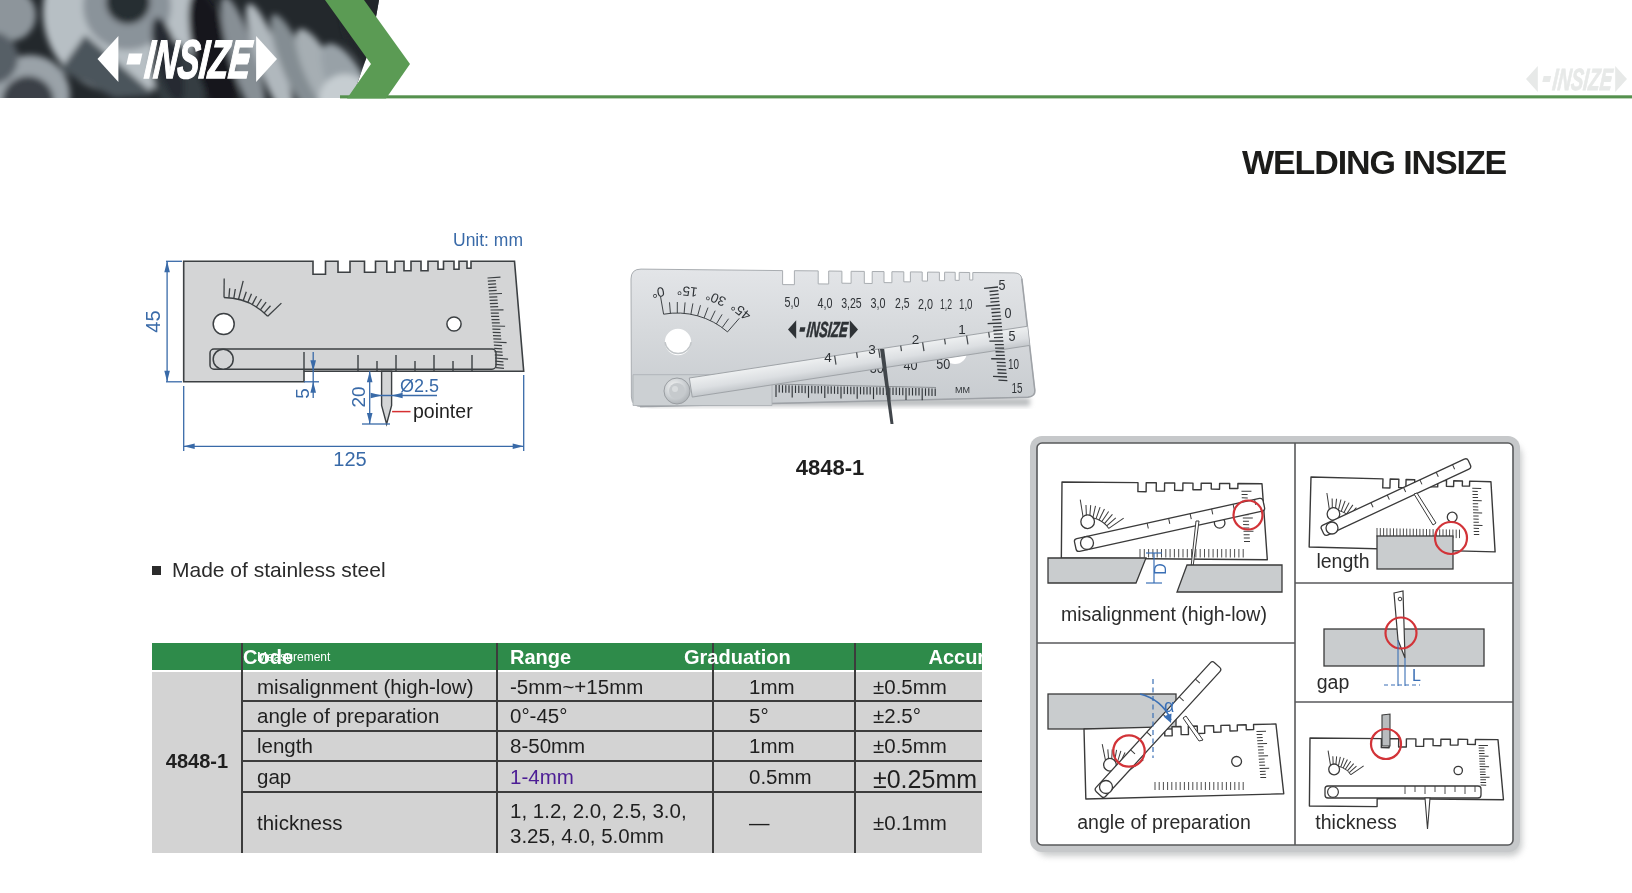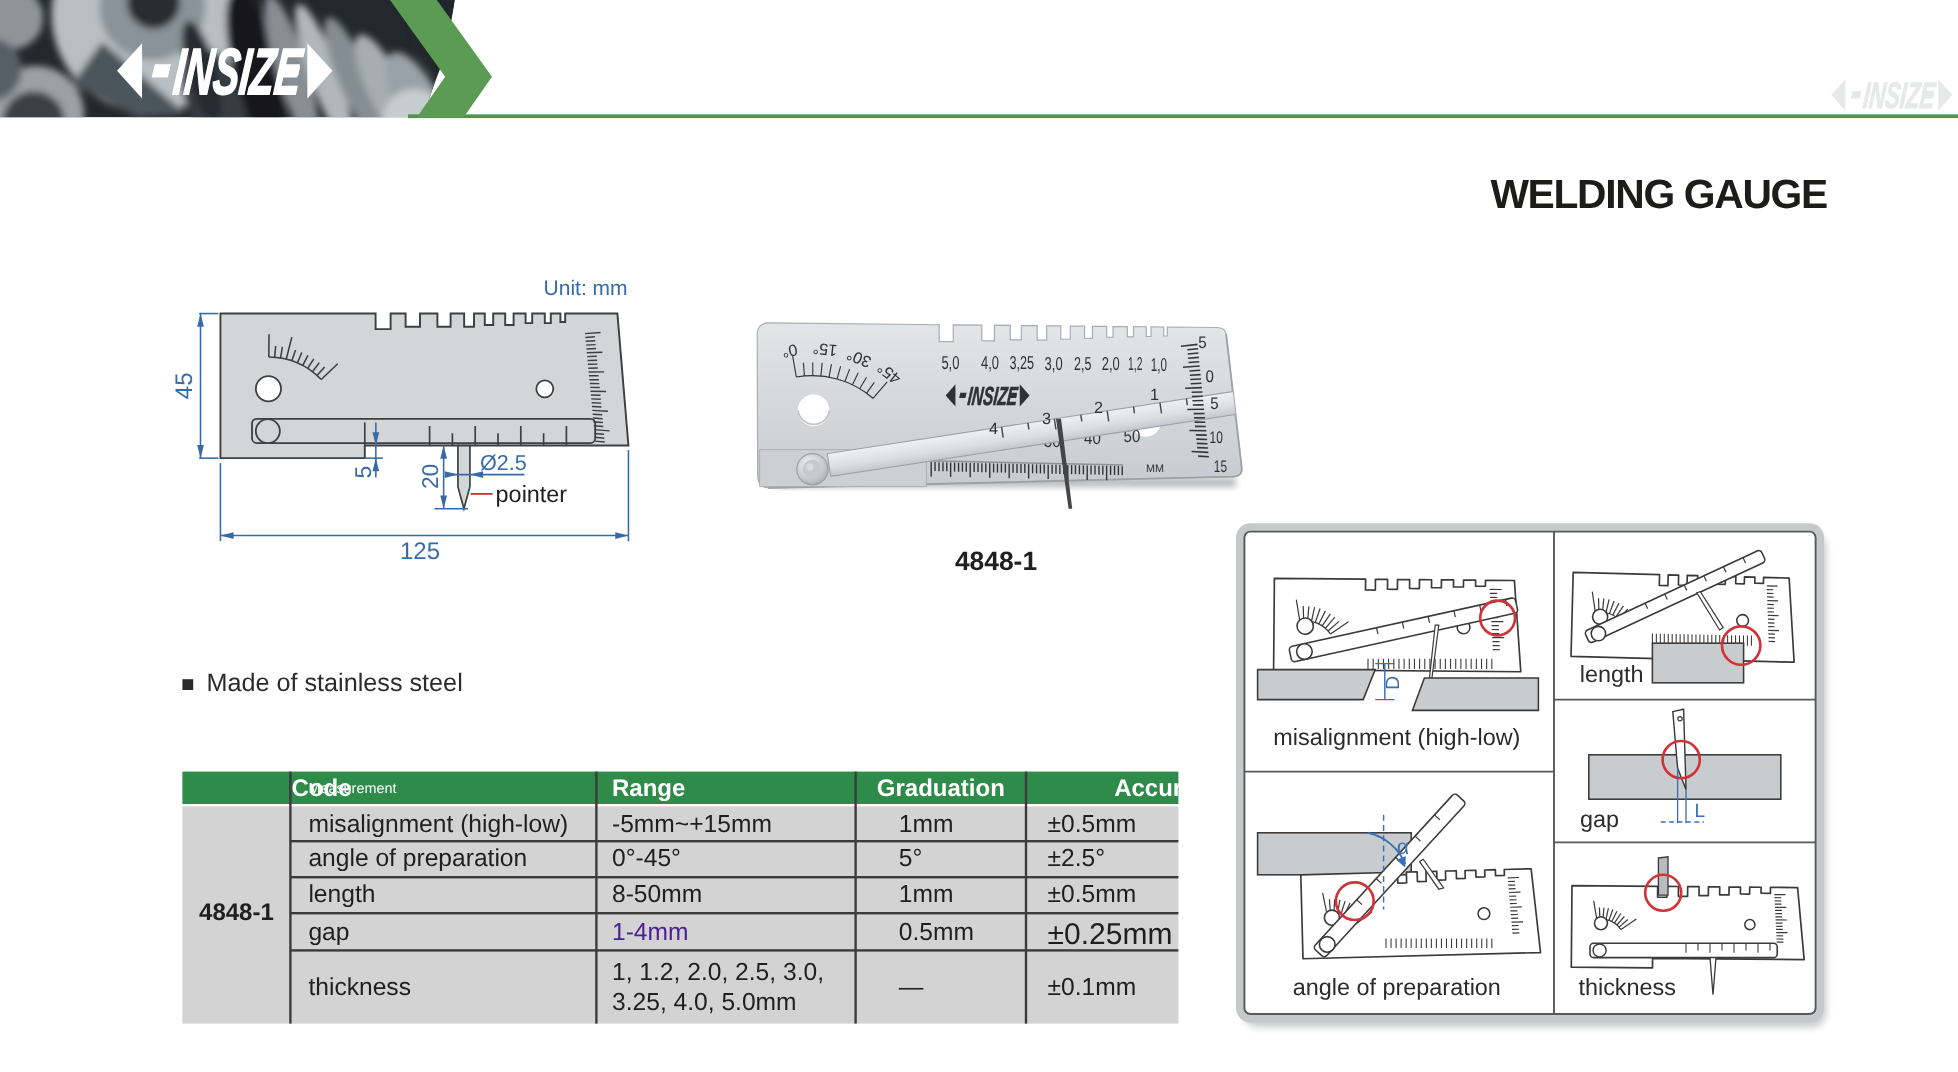--- a/index.html
+++ b/index.html
@@ -51,21 +51,21 @@
       <g fill="#e7e9e8">
         <polygon points="1526.0,79.0 1537.8,66.0 1537.8,92.0"></polygon>
         <polygon points="1542.3,82.1 1543.7,75.9 1551.2,75.9 1549.8,82.1"></polygon>
         <polygon points="1602.9,82.1 1604.3,75.9 1611.8,75.9 1610.4,82.1"></polygon>
         <polygon points="1627.0,79.0 1615.2,66.0 1615.2,92.0"></polygon>
         <g transform="translate(1551.8,89.9) skewX(-6)">
           <text x="0" y="0" textLength="59.5" lengthAdjust="spacingAndGlyphs" font-family="Liberation Sans, sans-serif" font-weight="bold" font-style="italic" font-size="30.7" stroke="#e7e9e8" stroke-width="0.83">INSIZE</text>
         </g>
       </g>
     </svg>
-<div style="position:absolute;left:1242px;top:143px;width:280px;font-size:34px;font-weight:bold;color:#1c1c1a;letter-spacing:-1.1px;white-space:nowrap">WELDING GAUGE</div>
+<div style="position:absolute;left:1242px;top:143px;width:280px;font-size:34px;font-weight:bold;color:#1c1c1a;letter-spacing:-1.1px;white-space:nowrap">WELDING INSIZE</div>
 <svg style="position:absolute;left:130px;top:220px" width="440" height="260" viewBox="130 220 440 260">
       <path d="M183.7,261.3 L313,261.3 L313,274.3 L325.5,274.3 L325.5,261.3 L338,261.3 L338,272.3 L350,272.3 L350,261.3 L364.5,261.3 L364.5,272.3 L375.5,272.3 L375.5,261.3 L386.8,261.3 L386.8,272.3 L395,272.3 L395,261.3 L404,261.3 L404,270.8 L411,270.8 L411,261.3 L421,261.3 L421,270.8 L428,270.8 L428,261.3 L438,261.3 L438,269.3 L443.5,269.3 L443.5,261.3 L454,261.3 L454,269.3 L459,269.3 L459,261.3 L467,261.3 L467,268.3 L471,268.3 L471,261.3 L514.5,261.3 L523.7,371.3 L304,371.3 L304,381.8 L183.7,381.8 Z" fill="#d4d5d6" stroke="#3c4043" stroke-width="1.6" stroke-linejoin="miter"></path>
       <rect x="210" y="349" width="286" height="20.2" rx="4" fill="#d4d5d6" stroke="#3c4043" stroke-width="1.5"></rect>
       <circle cx="223.7" cy="324" r="10.5" fill="#fff" stroke="#3c4043" stroke-width="1.5"></circle>
       <circle cx="454" cy="324" r="7.1" fill="#fff" stroke="#3c4043" stroke-width="1.5"></circle>
       <circle cx="223.2" cy="359.2" r="10" fill="#d4d5d6" stroke="#3c4043" stroke-width="1.5"></circle>
       <path d="M224.0,297.5 A61.5,61.5 0 0 1 267.7,316.3" fill="none" stroke="#3c4043" stroke-width="1.3"></path>
       <line x1="224.0" y1="297.5" x2="224.2" y2="278.5" stroke="#3c4043" stroke-width="1.3"></line>
       <line x1="228.9" y1="297.7" x2="229.7" y2="288.3" stroke="#3c4043" stroke-width="1.3"></line>
       <line x1="233.8" y1="298.4" x2="235.3" y2="289.0" stroke="#3c4043" stroke-width="1.3"></line>
@@ -330,21 +330,21 @@
       <div style="position:absolute;left:496px;top:643px;width:2px;height:210px;background:#3c3c3c"></div>
       <div style="position:absolute;left:712px;top:643px;width:2px;height:210px;background:#3c3c3c"></div>
       <div style="position:absolute;left:854px;top:643px;width:2px;height:210px;background:#3c3c3c"></div>
       <div style="position:absolute;left:242px;top:700px;width:740px;height:2px;background:#3c3c3c"></div>
       <div style="position:absolute;left:242px;top:730px;width:740px;height:2px;background:#3c3c3c"></div>
       <div style="position:absolute;left:242px;top:760px;width:740px;height:2px;background:#3c3c3c"></div>
       <div style="position:absolute;left:242px;top:791px;width:740px;height:2px;background:#3c3c3c"></div>
       <div style="position:absolute;top:646px;left:93.0px;width:200px;text-align:right;height:22px;line-height:22px;font-size:20px;font-weight:bold;color:#fff">Code</div>
       <div style="position:absolute;top:646px;left:257px;height:22px;line-height:22px;font-size:12px;font-weight:normal;color:#fff">Measurement</div>
       <div style="position:absolute;top:646px;left:510px;height:22px;line-height:22px;font-size:20px;font-weight:bold;color:#fff">Range</div>
-      <div style="position:absolute;top:646px;left:684.0px;width:200px;text-align:center;height:22px;line-height:22px;font-size:20px;font-weight:bold;color:#fff">Graduation</div>
+      <div style="position:absolute;top:646px;left:684.0px;width:200px;height:22px;line-height:22px;font-size:20px;font-weight:bold;color:#fff">Graduation</div>
       <div style="position:absolute;top:646px;left:818.5px;width:200px;text-align:right;height:22px;line-height:22px;font-size:20px;font-weight:bold;color:#fff">Accuracy</div>
       <div style="position:absolute;left:152px;top:750px;width:90px;text-align:center;font-size:20px;font-weight:bold;color:#1f1f1f">4848-1</div>
       <div style="position:absolute;left:257px;top:674.5px;font-size:20.5px;color:#1f1f1f;white-space:nowrap">misalignment (high-low)</div>
       <div style="position:absolute;left:510px;top:674.5px;font-size:20.5px;color:#1f1f1f;white-space:nowrap">-5mm~+15mm</div>
       <div style="position:absolute;left:749px;top:674.5px;font-size:20.5px;color:#1f1f1f;white-space:nowrap">1mm</div>
       <div style="position:absolute;left:873px;top:674.5px;font-size:20.5px;color:#1f1f1f;white-space:nowrap">±0.5mm</div>
       <div style="position:absolute;left:257px;top:704.2px;font-size:20.5px;color:#1f1f1f;white-space:nowrap">angle of preparation</div>
       <div style="position:absolute;left:510px;top:704.2px;font-size:20.5px;color:#1f1f1f;white-space:nowrap">0°-45°</div>
       <div style="position:absolute;left:749px;top:704.2px;font-size:20.5px;color:#1f1f1f;white-space:nowrap">5°</div>
       <div style="position:absolute;left:873px;top:704.2px;font-size:20.5px;color:#1f1f1f;white-space:nowrap">±2.5°</div>

